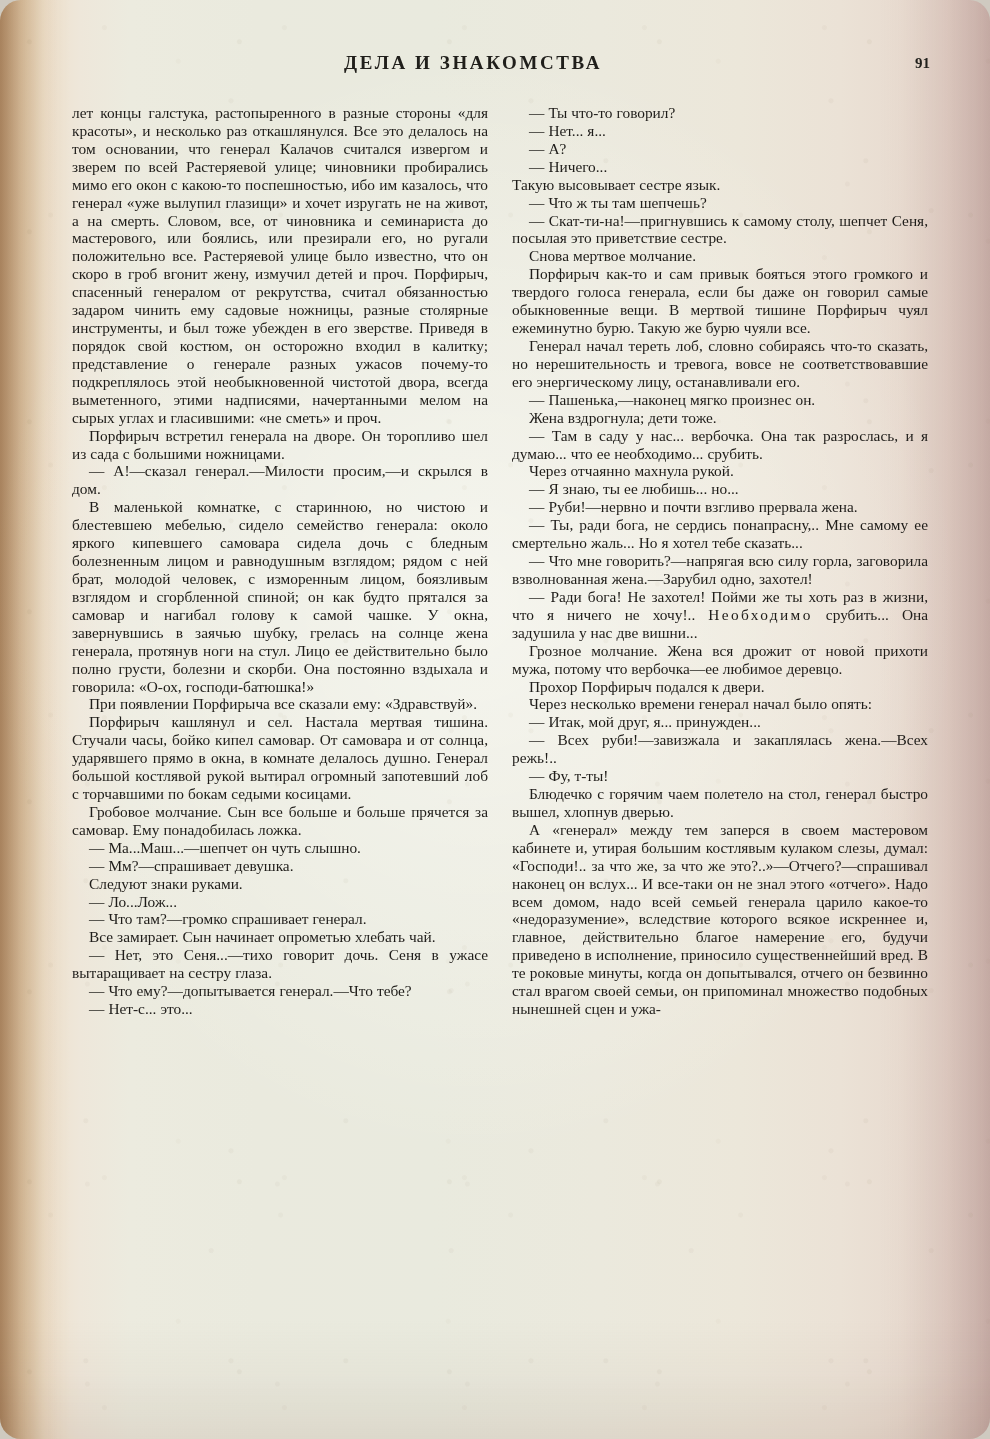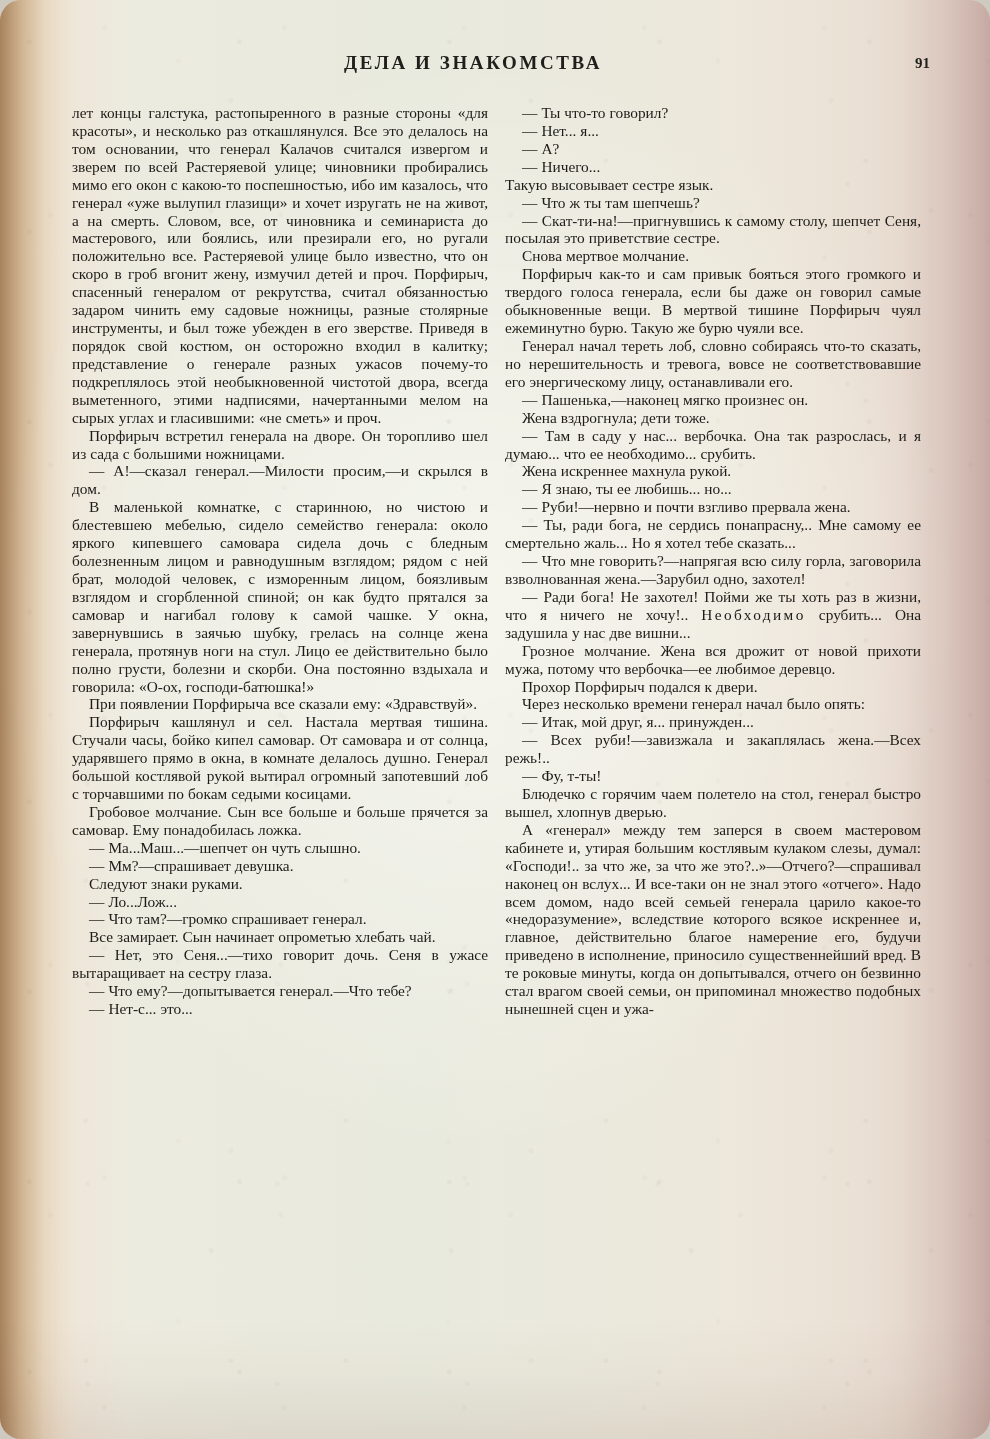--- a/index.html
+++ b/index.html
@@ -100,21 +100,21 @@
     font-weight: 700;
     color: #201f1b;
   }
 
   .columns {
     position: absolute;
     left: 72px;
     top: 104px;
     width: 858px;
     display: flex;
-    gap: 17px;
+    gap: 24px;
   }
   .col {
     width: 416px;
   }
   .col p {
     margin: 0;
     font-size: 15.35px;
     line-height: 17.92px;
     text-align: justify;
     text-justify: inter-word;
@@ -175,21 +175,21 @@
       <p class="ind last">— Ничего...</p>
       <p>Такую высовывает сестре язык.</p>
       <p class="ind last">— Что ж ты там шепчешь?</p>
       <p class="ind">— Скат-ти-на!—пригнувшись к самому столу, шепчет Сеня, посылая это приветствие сестре.</p>
       <p class="ind last">Снова мертвое молчание.</p>
       <p class="ind">Порфирыч как-то и сам привык бояться этого громкого и твердого голоса генерала, если бы даже он говорил самые обыкновенные вещи. В мертвой тишине Порфирыч чуял ежеминутно бурю. Такую же бурю чуяли все.</p>
       <p class="ind">Генерал начал тереть лоб, словно собираясь что-то сказать, но нерешительность и тревога, вовсе не соответствовавшие его энергическому лицу, останавливали его.</p>
       <p class="ind">— Пашенька,—наконец мягко произнес он.</p>
       <p class="ind last">Жена вздрогнула; дети тоже.</p>
       <p class="ind">— Там в саду у нас... вербочка. Она так разрослась, и я думаю... что ее необходимо... срубить.</p>
-      <p class="ind last">Жена искреннее махнула рукой.</p>
+      <p class="ind last">Через отчаянно махнула рукой.</p>
       <p class="ind last">— Я знаю, ты ее любишь... но...</p>
       <p class="ind">— Руби!—нервно и почти взгливо прервала жена.</p>
       <p class="ind">— Ты, ради бога, не сердись понапрасну,.. Мне самому ее смертельно жаль... Но я хотел тебе сказать...</p>
       <p class="ind">— Что мне говорить?—напрягая всю силу горла, заговорила взволнованная жена.—Зарубил одно, захотел!</p>
       <p class="ind" id="emph-para">— Ради бога! Не захотел! Пойми же ты хоть раз в жизни, что я ничего не хочу!.. <span class="spaced">Необходимо</span> срубить... Она задушила у нас две вишни...</p>
       <p class="ind">Грозное молчание. Жена вся дрожит от новой прихоти мужа, потому что вербочка—ее любимое деревцо.</p>
       <p class="ind last">Прохор Порфирыч подался к двери.</p>
       <p class="ind last">Через несколько времени генерал начал было опять:</p>
       <p class="ind last">— Итак, мой друг, я... принужден...</p>
       <p class="ind">— Всех руби!—завизжала и закаплялась жена.—Всех режь!..</p>

